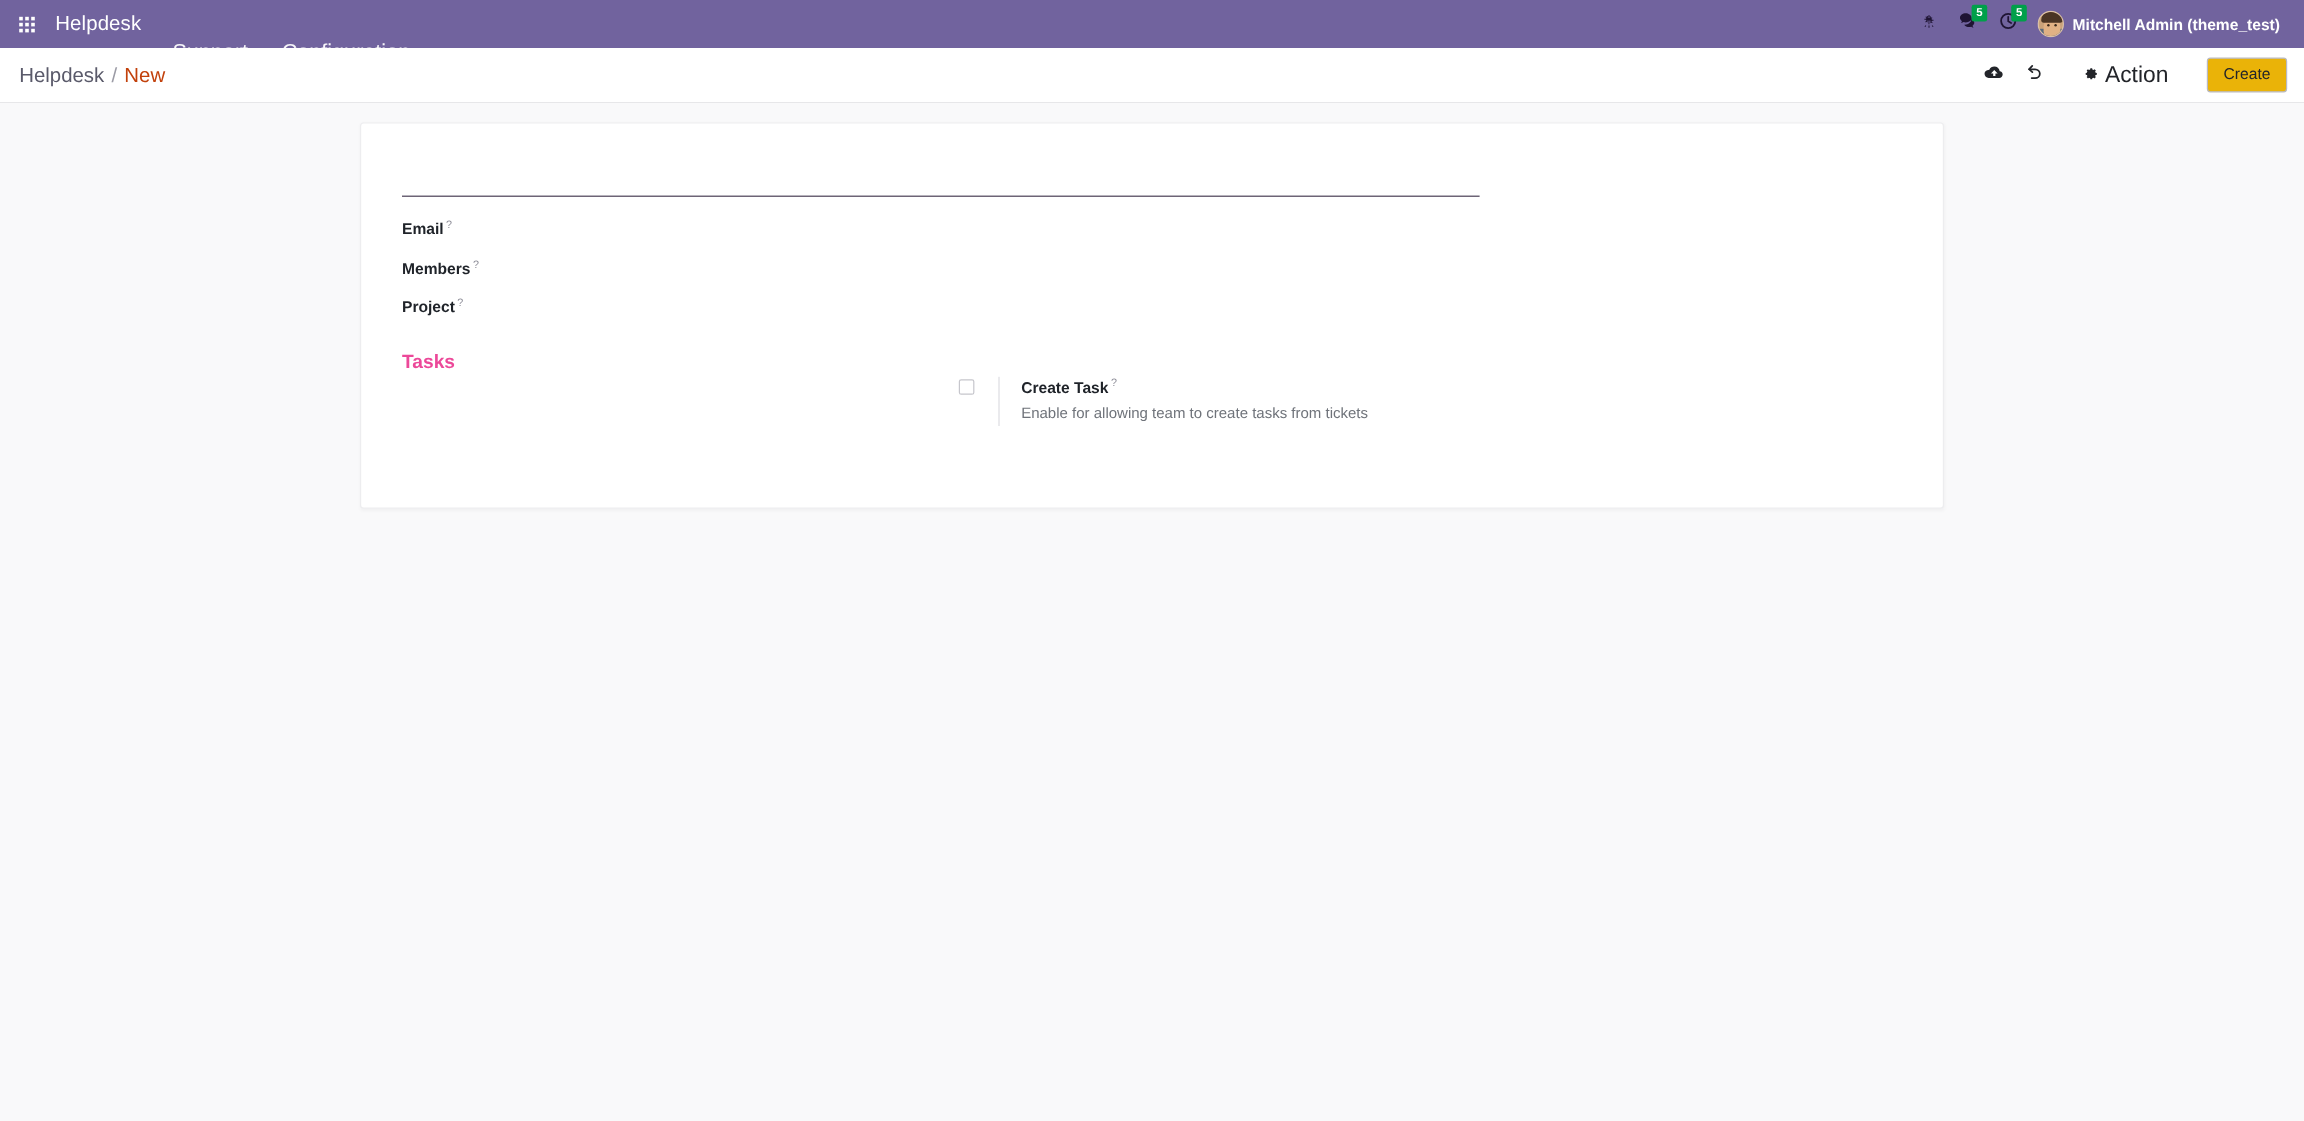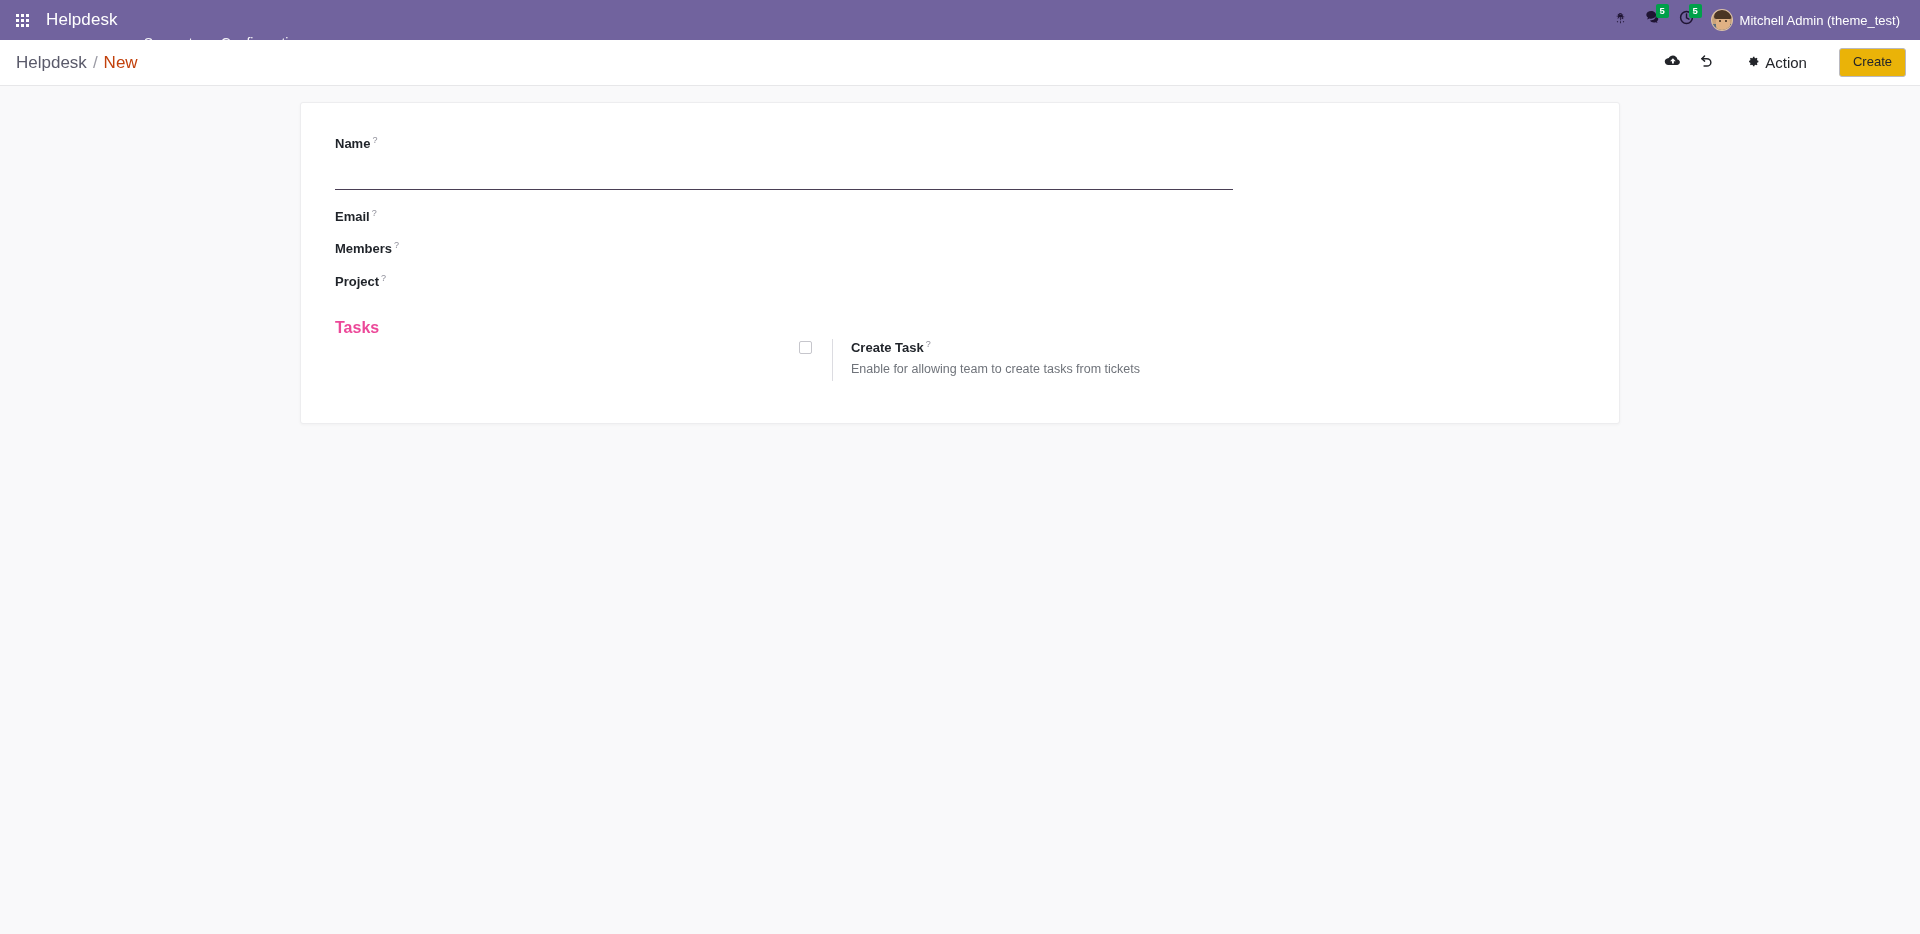--- a/index.html
+++ b/index.html
@@ -55,21 +55,21 @@
   .brand {
     font-size: 17px;
     font-weight: 400;
     color: #ffffff;
     padding: 0 12px 0 2px;
     letter-spacing: 0.1px;
     cursor: pointer;
     line-height: 40px;
   }
   .nav-item {
-    font-size: 14px;
+    font-size: 18px;
     color: rgba(255,255,255,0.94);
     padding: 0 14px;
     line-height: 40px;
     height: 42px;
     cursor: pointer;
     white-space: nowrap;
     margin-top: 48px;
   }
 
   .navbar-right {
@@ -107,20 +107,21 @@
     min-width: 13px;
     text-align: center;
   }
   .user-menu {
     display: flex;
     align-items: center;
     height: 40px;
     padding: 0 10px 0 8px;
     cursor: pointer;
     gap: 7px;
+    font-weight: bold;
   }
   .avatar {
     width: 22px;
     height: 22px;
     border-radius: 50%;
     overflow: hidden;
     flex: 0 0 22px;
     background: #c9a27a;
     position: relative;
     border: 1px solid rgba(255,255,255,0.35);
@@ -185,21 +186,21 @@
     justify-content: center;
     cursor: pointer;
     color: #23252a;
     font-size: 15px;
     border-radius: 3px;
   }
   .cp-action-btn {
     display: flex;
     align-items: center;
     gap: 5px;
-    font-size: 15px;
+    font-size: 19px;
     color: #23252a;
     padding: 5px 10px;
     margin-left: 14px;
     cursor: pointer;
     border-radius: 3px;
     white-space: nowrap;
   }
   .cp-action-btn .gear { font-size: 12.5px; }
   .btn-create {
     margin-left: 22px;
@@ -447,23 +448,20 @@
 
     <button class="btn-create">Create</button>
   </div>
 </div>
 
 <div class="o-content">
   <div class="o-form-sheet-bg">
     <div class="o-form-sheet">
 
       <div class="group-name">
-        <div class="field-row">
-          <label class="field-label"><span>Name</span><sup class="help-mark">?</sup></label>
-        </div>
         <div class="name-input-wrap">
           <input class="name-input" type="text" value="" placeholder="" style="">
         </div>
       </div>
 
       <div class="field-block">
         <div class="field-row">
           <label class="field-label"><span>Email</span><sup class="help-mark">?</sup></label>
         </div>
       </div>

